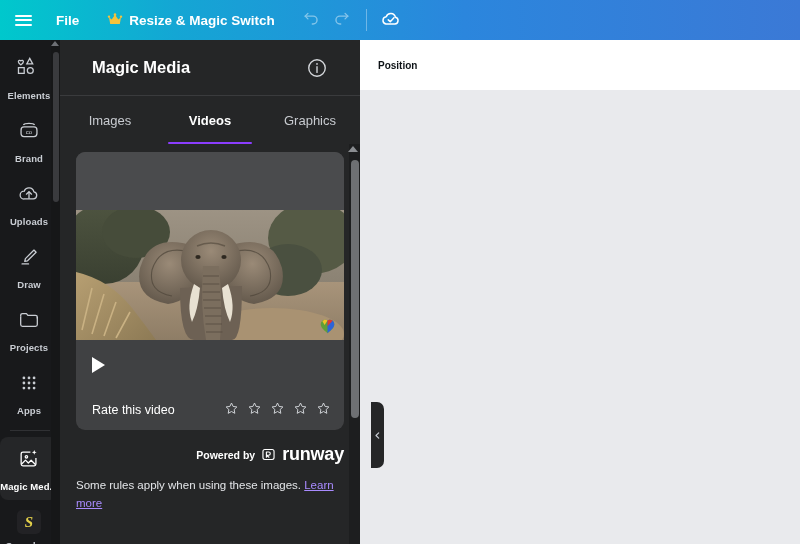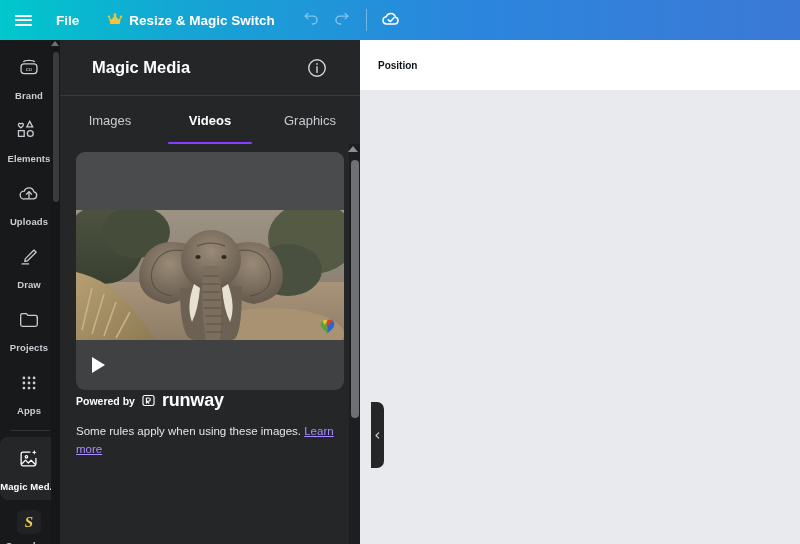--- a/index.html
+++ b/index.html
@@ -81,21 +81,21 @@
   .wm {
     position: absolute; right: 8px; bottom: 6px; width: 17px; height: 17px;
   }
   .card-ctrl { height: 50px; display: flex; align-items: center; padding-left: 16px; }
   .play-tri { width: 0; height: 0; border-left: 13px solid #fff; border-top: 8px solid transparent; border-bottom: 8px solid transparent; cursor: pointer; }
   .card-rate { height: 40px; display: flex; align-items: center; justify-content: space-between; padding: 0 13px 0 16px; }
   .rate-lbl { color: #ffffff; font-size: 12.5px; }
   .stars { display: flex; gap: 8px; }
   .star { cursor: pointer; }
 
-  .powered { display: flex; align-items: center; gap: 6px; color: #fff; font-size: 10.5px; font-weight: bold; }
+  .powered { margin-top: 14px; display: flex; align-items: center; gap: 6px; color: #fff; font-size: 10.5px; font-weight: bold; justify-content: flex-end; }
   .runway-mark { width: 15px; height: 15px; }
   .runway-word { font-size: 18px; font-weight: bold; color: #fff; letter-spacing: -0.2px; }
   .rules { margin-top: 12px; color: #e3e5e8; font-size: 11.5px; line-height: 1.55; }
   .rules a { color: #a98bff; text-decoration: underline; cursor: pointer; }
 
   .panel-scrollbar { position: absolute; right: 0; top: 0; width: 11px; height: 100%; background: #1d1e1f; }
   .panel-thumb { position: absolute; right: 1.5px; top: 16px; width: 8px; height: 258px; background: #6e7073; border-radius: 4px; }
   .panel-uparrow { position: absolute; right: 2.5px; top: 2px; width: 0; height: 0;
       border-left: 5px solid transparent; border-right: 5px solid transparent; border-bottom: 6px solid #8a8d91; }
 
@@ -170,38 +170,38 @@
   </div>
 
   <div class="body">
 
     <div class="rail">
       <div class="rail-scroll">
 
         <div class="rail-item">
           <span>
             <svg viewBox="0 0 26 26" width="24" height="24" fill="none" stroke="#c9cdd3" stroke-width="1.4">
-              <path d="M7 6.5c1.2-2.2 10.8-2.2 12 0"></path>
-              <rect x="4.4" y="8.6" width="17.2" height="10.4" rx="3.2"></rect>
-              <text x="13" y="16" font-size="6.5" fill="#c9cdd3" stroke="none" text-anchor="middle" font-family="Liberation Sans">co</text>
-            </svg>
-          </span>
-          <span class="lbl">Brand</span>
-        </div>
-
-        <div class="rail-item">
-          <span>
-            <svg viewBox="0 0 26 26" width="24" height="24" fill="none" stroke="#c9cdd3" stroke-width="1.4">
               <path d="M4.2 5.2c-1 -1.1 -2.7 -.4 -2.7 1 0 1.5 2.2 3 2.7 3.4.5-.4 2.7-1.9 2.7-3.4 0-1.4-1.7-2.1-2.7-1z"></path>
               <path d="M13.8 2.6 L17 8.6 H10.6 z"></path>
               <rect x="1.6" y="12.6" width="6.2" height="6.2"></rect>
               <circle cx="14.4" cy="15.7" r="3.2"></circle>
             </svg>
           </span>
           <span class="lbl">Elements</span>
+        </div>
+
+        <div class="rail-item">
+          <span>
+            <svg viewBox="0 0 26 26" width="24" height="24" fill="none" stroke="#c9cdd3" stroke-width="1.4">
+              <path d="M7 6.5c1.2-2.2 10.8-2.2 12 0"></path>
+              <rect x="4.4" y="8.6" width="17.2" height="10.4" rx="3.2"></rect>
+              <text x="13" y="16" font-size="6.5" fill="#c9cdd3" stroke="none" text-anchor="middle" font-family="Liberation Sans">co</text>
+            </svg>
+          </span>
+          <span class="lbl">Brand</span>
         </div>
 
         <div class="rail-item">
           <span>
             <svg viewBox="0 0 26 26" width="24" height="24" fill="none" stroke="#c9cdd3" stroke-width="1.4" stroke-linecap="round" stroke-linejoin="round">
               <path d="M7.5 18.5A4.2 4.2 0 0 1 7.8 10a5.5 5.5 0 0 1 10.5.6 3.9 3.9 0 0 1-.6 7.7H7.5z"></path>
               <path d="M13 17.5v-6.4"></path>
                 <polyline points="10.2,13.2 13,10.6 15.8,13.2"></polyline>
             </svg>
           </span>
@@ -377,20 +377,40 @@
                 <path d="M10 4.2c.7-.65 1.7-1 2.7-1 1.3 0 2.5.5 3.3 1.3L10 11z" fill="#e03b2f"></path>
                 <path d="M4 5.1C4.9 4 6 3.2 7.3 3.2c1 0 2 .35 2.7 1L6.6 9.4z" fill="#eec327"></path>
               </svg>
             </div>
           </div>
 
           <div class="card-ctrl">
             <div class="play-tri"></div>
           </div>
 
+          <div class="card-rate">
+            <div class="rate-lbl">Rate this video</div>
+            <div class="stars">
+              <span class="star"><svg viewBox="0 0 24 24" width="15" height="15" fill="none" stroke="#cfd2d6" stroke-width="1.6" stroke-linejoin="round">
+                    <path d="M12 3.2l2.6 5.5 6 .8-4.4 4.2 1.1 6-5.3-2.9-5.3 2.9 1.1-6L3.4 9.5l6-.8z"></path>
+                  </svg></span>
+              <span class="star"><svg viewBox="0 0 24 24" width="15" height="15" fill="none" stroke="#cfd2d6" stroke-width="1.6" stroke-linejoin="round">
+                    <path d="M12 3.2l2.6 5.5 6 .8-4.4 4.2 1.1 6-5.3-2.9-5.3 2.9 1.1-6L3.4 9.5l6-.8z"></path>
+                  </svg></span>
+              <span class="star"><svg viewBox="0 0 24 24" width="15" height="15" fill="none" stroke="#cfd2d6" stroke-width="1.6" stroke-linejoin="round">
+                    <path d="M12 3.2l2.6 5.5 6 .8-4.4 4.2 1.1 6-5.3-2.9-5.3 2.9 1.1-6L3.4 9.5l6-.8z"></path>
+                  </svg></span>
+              <span class="star"><svg viewBox="0 0 24 24" width="15" height="15" fill="none" stroke="#cfd2d6" stroke-width="1.6" stroke-linejoin="round">
+                    <path d="M12 3.2l2.6 5.5 6 .8-4.4 4.2 1.1 6-5.3-2.9-5.3 2.9 1.1-6L3.4 9.5l6-.8z"></path>
+                  </svg></span>
+              <span class="star"><svg viewBox="0 0 24 24" width="15" height="15" fill="none" stroke="#cfd2d6" stroke-width="1.6" stroke-linejoin="round">
+                    <path d="M12 3.2l2.6 5.5 6 .8-4.4 4.2 1.1 6-5.3-2.9-5.3 2.9 1.1-6L3.4 9.5l6-.8z"></path>
+                  </svg></span>
+            </div>
+          </div>
         </div>
 
         <div class="powered">
           <span>Powered by</span>
           <span class="runway-mark">
             <svg viewBox="0 0 20 20" width="15" height="15" fill="none" stroke="#ffffff" stroke-width="1.5">
               <rect x="2.6" y="3.4" width="14.8" height="13.2" rx="2.6"></rect>
               <path d="M7.2 13.6V6.6h3a2.2 2.2 0 0 1 0 4.4h-3l3.4 2.6" stroke-linejoin="round" stroke-linecap="round"></path>
             </svg>
           </span>

